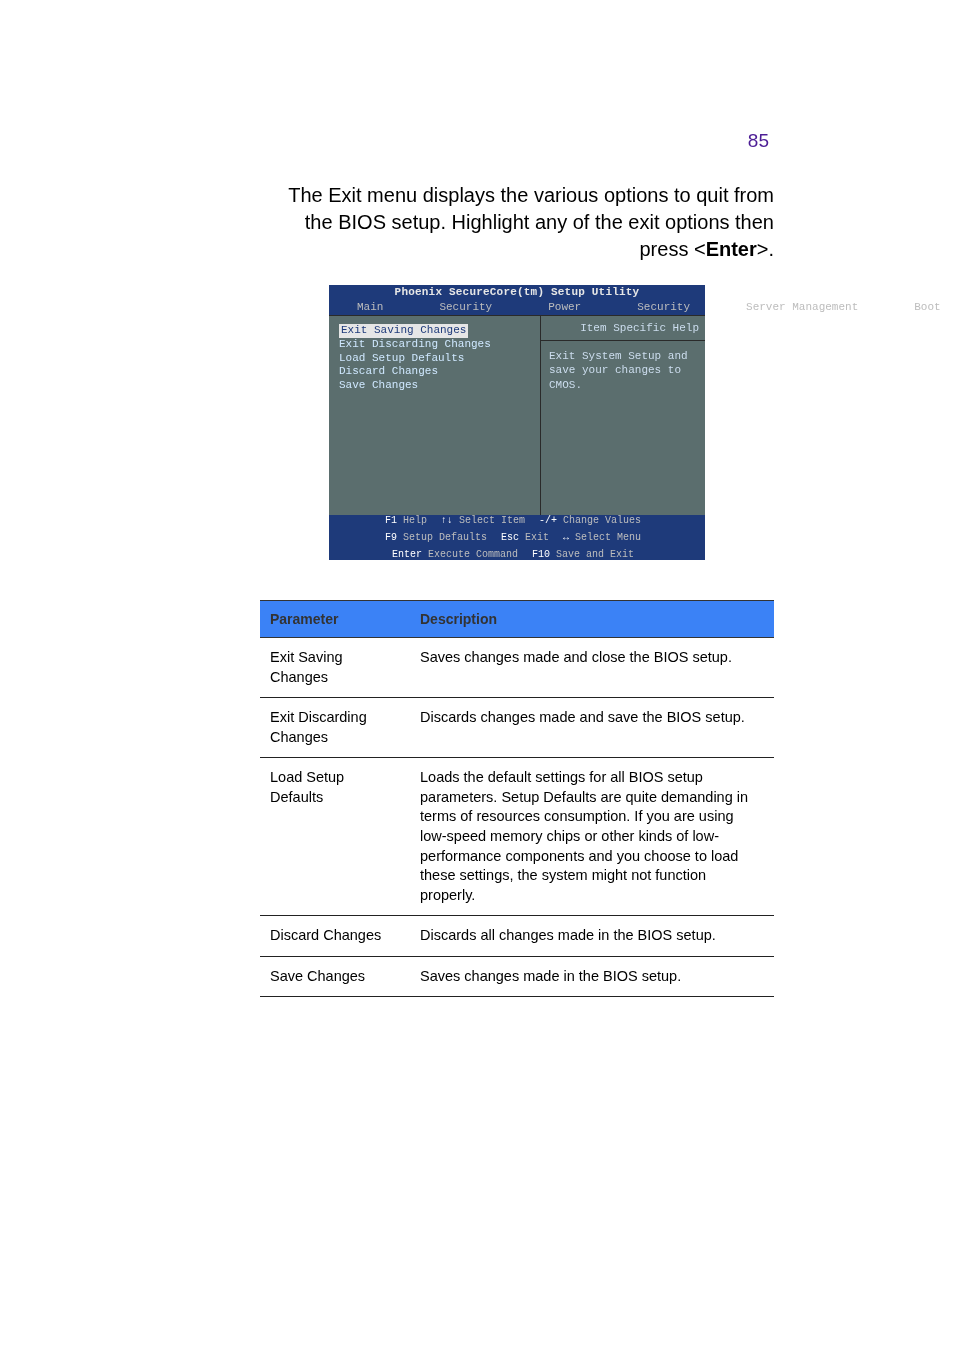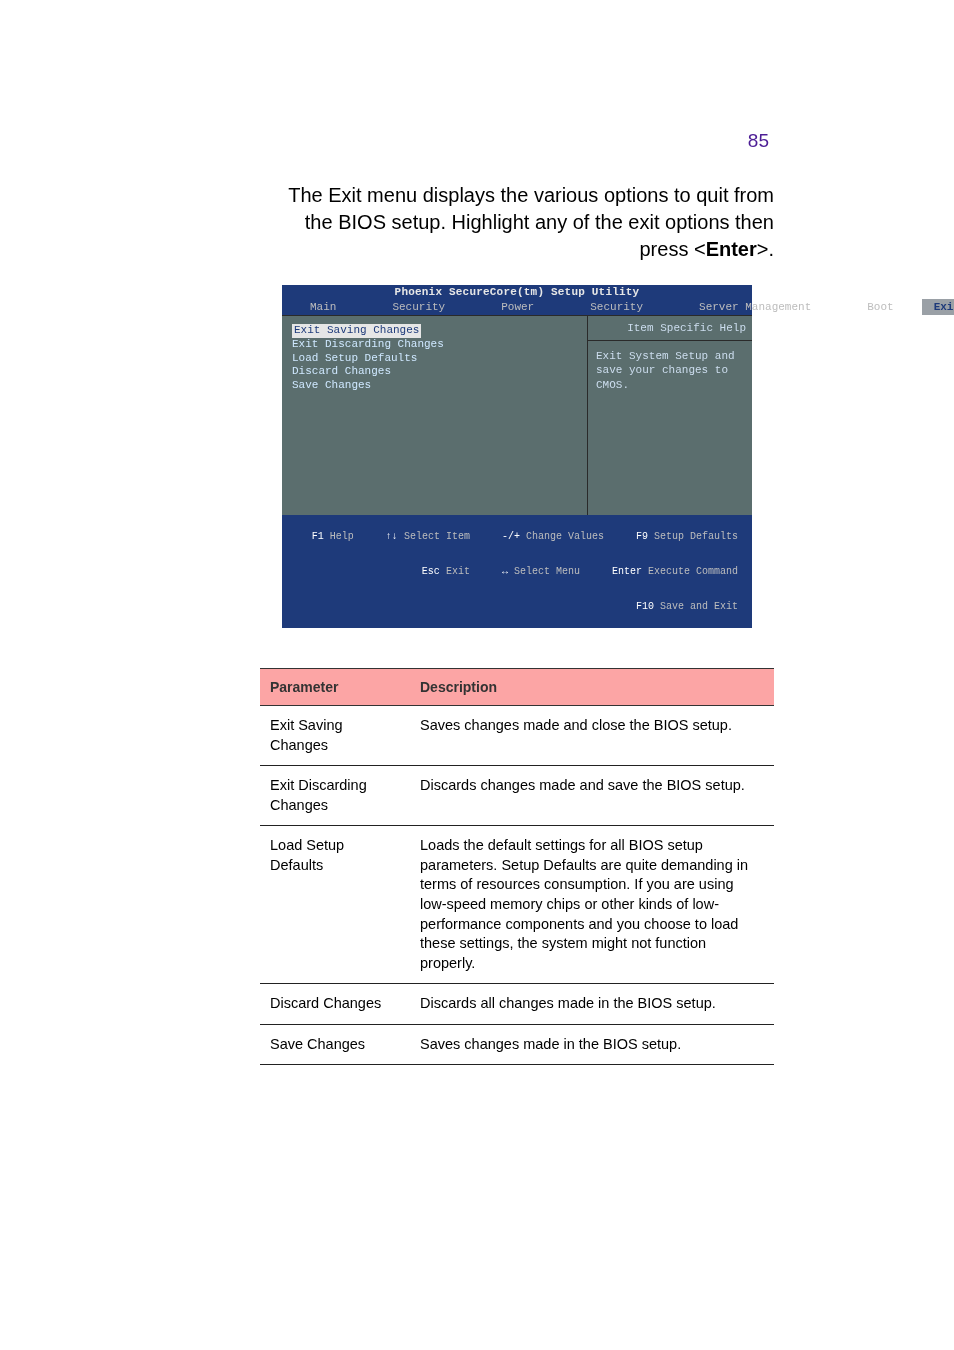--- a/index.html
+++ b/index.html
@@ -4,39 +4,39 @@
 <style>
   * { box-sizing: border-box; margin: 0; padding: 0; }
   html, body { width: 954px; height: 1350px; background: #fff; font-family: "Segoe UI", Arial, sans-serif; color: #000; }
   .page { padding: 0 0 0 0; }
   .pagenum { text-align: right; font-size: 19px; padding: 130px 185px 0 0; color: #4c1d95; }
   .content { padding: 30px 180px 0 260px; }
   h1 { font-weight: 400; font-size: 40px; letter-spacing: 0.2px; margin-bottom: 16px; }
   .intro { font-size: 20px; line-height: 1.35; margin-bottom: 22px; text-align: right; }
 
   
-  .bios { margin: 0 auto 40px auto; width: 470px; font-family: "Courier New", monospace; font-size: 11px; }
+  .bios { margin: 0 auto 40px auto; width: 376px; font-family: "Courier New", monospace; font-size: 11px; }
   .bios-title { background: #1e3a7a; color: #e6e6e6; text-align: center; padding: 1px 0; letter-spacing: 0.2px; font-weight: bold; }
   .bios-tabs { display: flex; background: #1e3a7a; color: #bdbdbd; }
   .bios-tab { flex: 0 0 auto; padding: 2px 28px; }
   .bios-tab.active { background: #9aa0a6; color: #1e3a7a; font-weight: bold; padding: 2px 12px; }
   .bios-body { display: flex; background: #5b6e6e; height: 200px; border-top: 1px solid #2a2a2a; }
   .bios-left { flex: 1; padding: 8px 10px; color: #cfe8ff; }
   .bios-left .row { padding: 0; line-height: 1.25; }
   .bios-left .row.sel { background: #e6e6e6; color: #1e3a7a; display: inline-block; padding: 0 2px; }
   .bios-right { width: 165px; border-left: 1px solid #2a2a2a; display: flex; flex-direction: column; }
   .bios-help-title { padding: 6px; text-align: right; color: #cde; border-bottom: 1px solid #2a2a2a; }
   .bios-help-body { padding: 8px; color: #cde; line-height: 1.3; }
-  .bios-foot { display: flex; background: #1e3a7a; color: #bdbdbd; padding: 16px 6px; justify-content: flex-end; gap: 24px; flex-wrap: wrap; font-size: 10px; }
+  .bios-foot { display: flex; background: #1e3a7a; color: #bdbdbd; padding: 0 6px; justify-content: center; gap: 6px; flex-wrap: wrap; font-size: 10px; }
   .bios-foot .kb { color: #fff; }
   .bios-foot .grp { margin-right: 8px; white-space: nowrap; }
 
   
   table.params { width: 100%; border-collapse: collapse; margin-top: 0; }
-  table.params th { background: #fca5a5; text-align: left; font-size: 14px; font-weight: 700; padding: 10px 10px; border-top: 1px solid #333; border-bottom: 1px solid #333; color: #333; }
+  table.params th { background: #3b82f6; text-align: left; font-size: 14px; font-weight: 700; padding: 10px 10px; border-top: 1px solid #333; border-bottom: 1px solid #333; color: #333; }
   table.params th:first-child { width: 150px; }
   table.params td { font-size: 14.5px; padding: 10px 10px; border-bottom: 1px solid #222; vertical-align: top; line-height: 1.35; }
 </style>
 </head>
 <body>
 
 <div class="page">
   <div class="pagenum">85</div>
 
   <div class="content">

